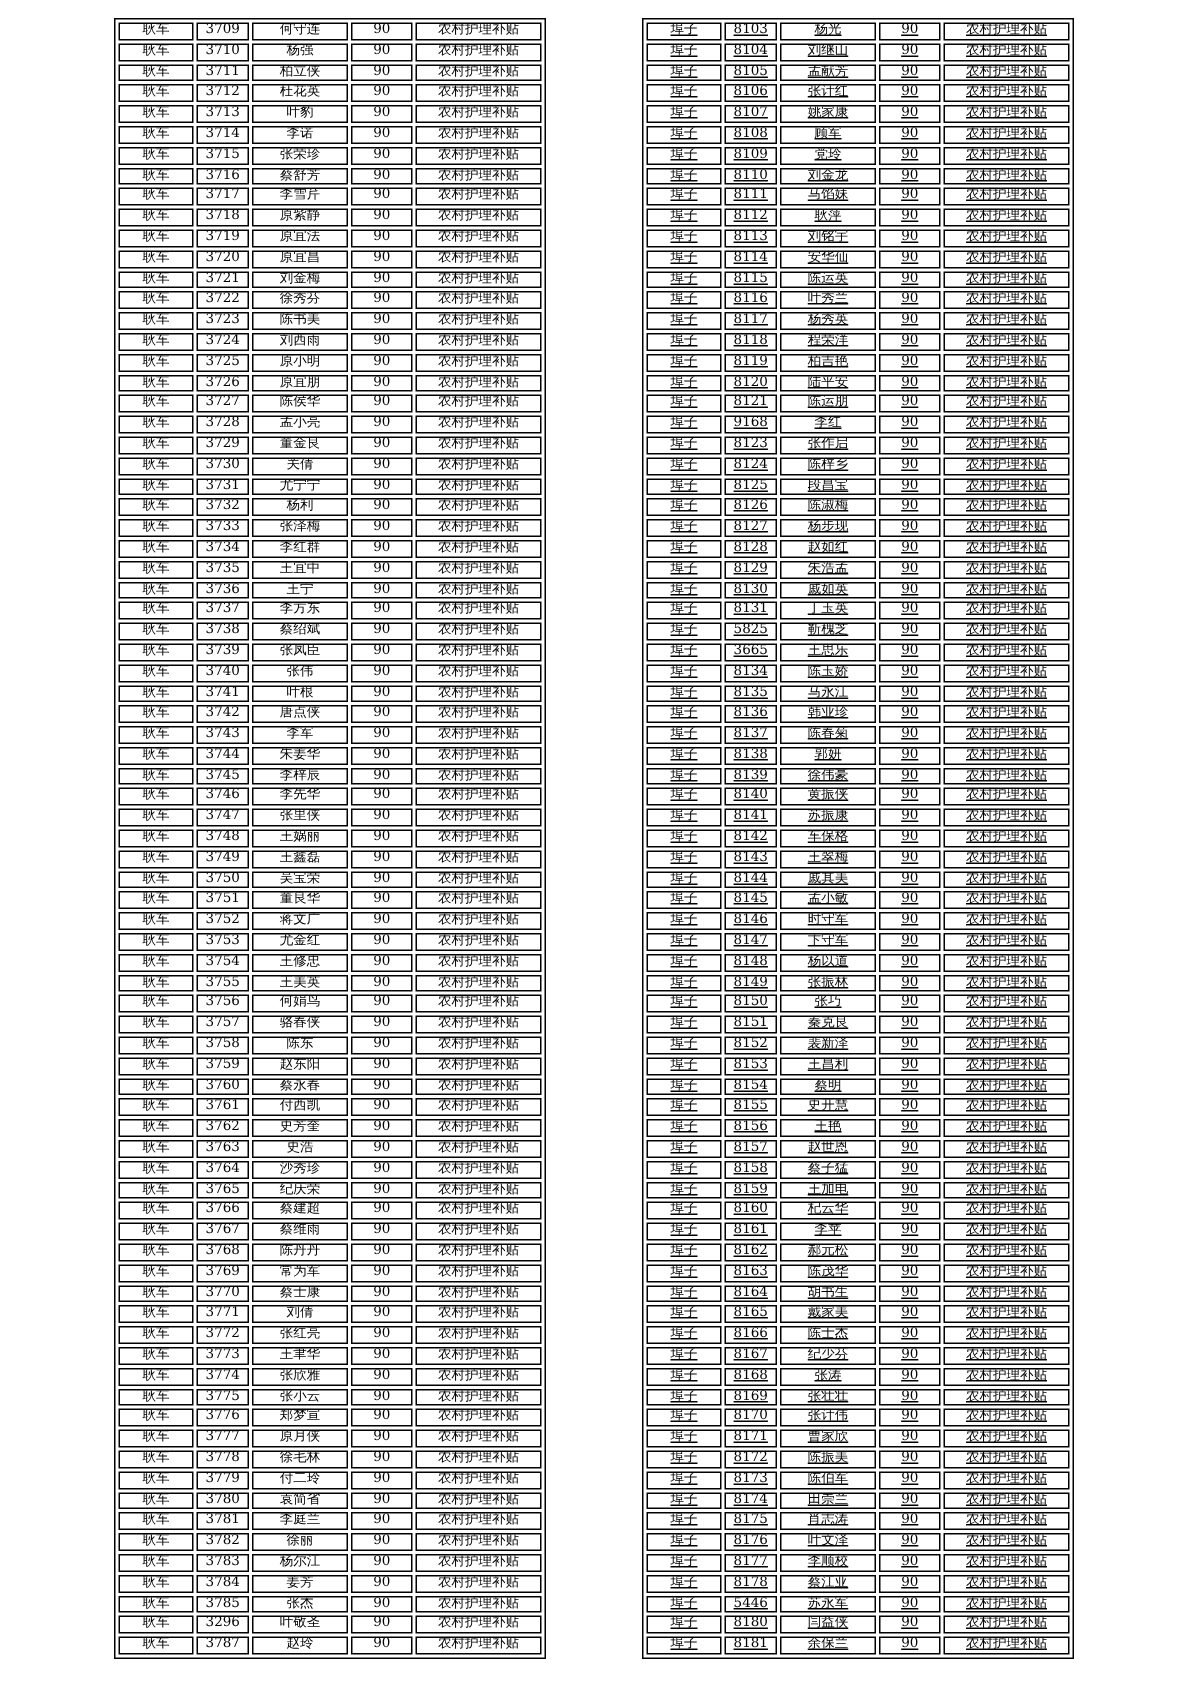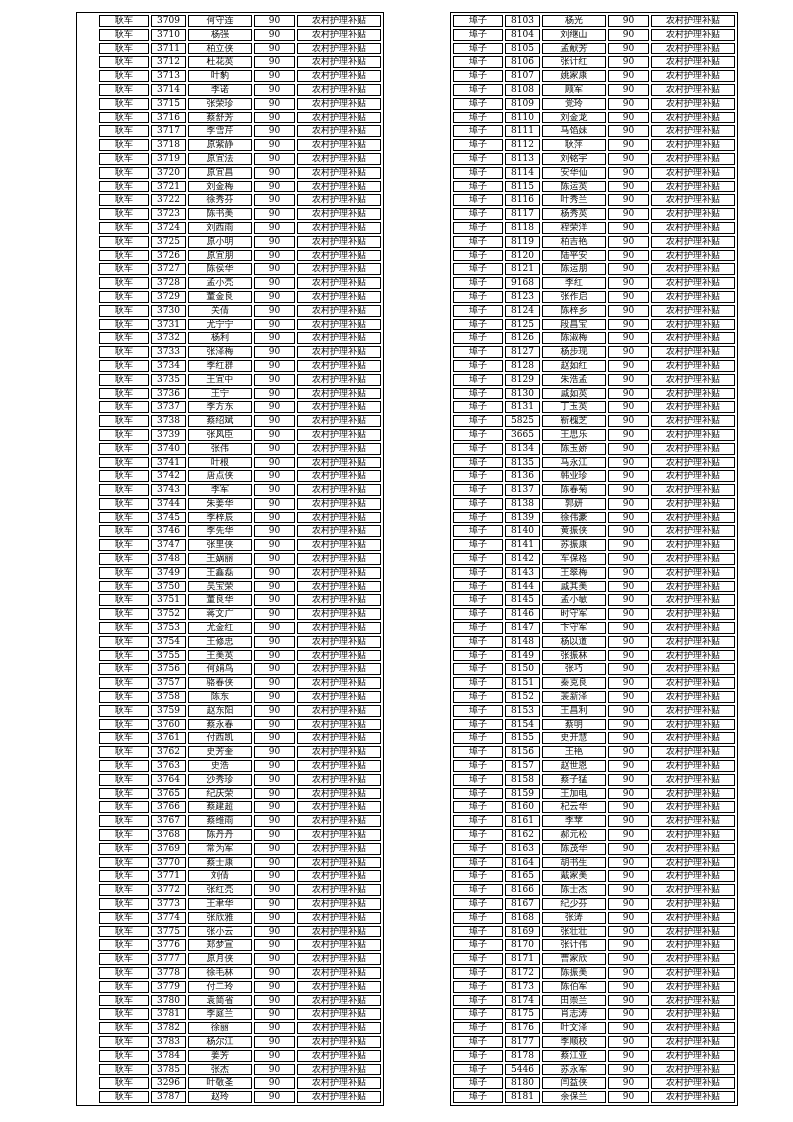--- a/index.html
+++ b/index.html
@@ -21,22 +21,22 @@
   }
   table.subsidy {
     position: absolute;
     top: 12px;
     border-collapse: separate;
     border-spacing: 2px;
     border: 1px solid #000000;
     background: #ffffff;
     table-layout: fixed;
   }
-  table.subsidy.left  { left: 76px; padding-left: 20px;  }
-  table.subsidy.right { left: 450px; }
+  table.subsidy.left  { left: 76px;  }
+  table.subsidy.right { left: 428px; text-decoration: underline; }
   table.subsidy td {
     border: 1px solid #000000;
     padding: 0;
     height: 9.6px;
     font-size: 9px;
     line-height: 9.8px;
     text-align: center;
     white-space: nowrap;
     overflow: hidden;
     font-family: "DejaVu Serif", serif;

